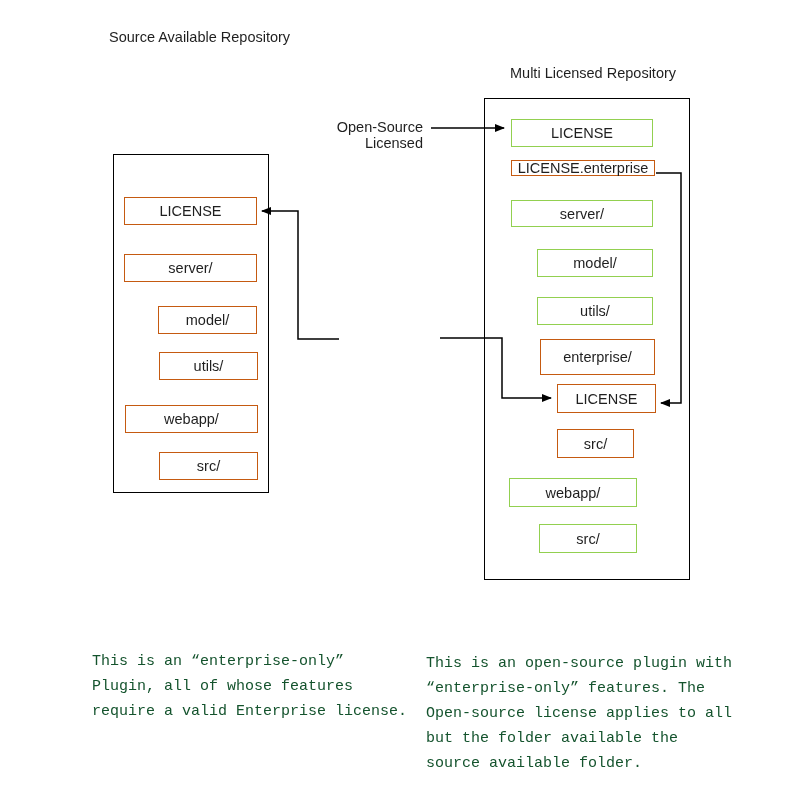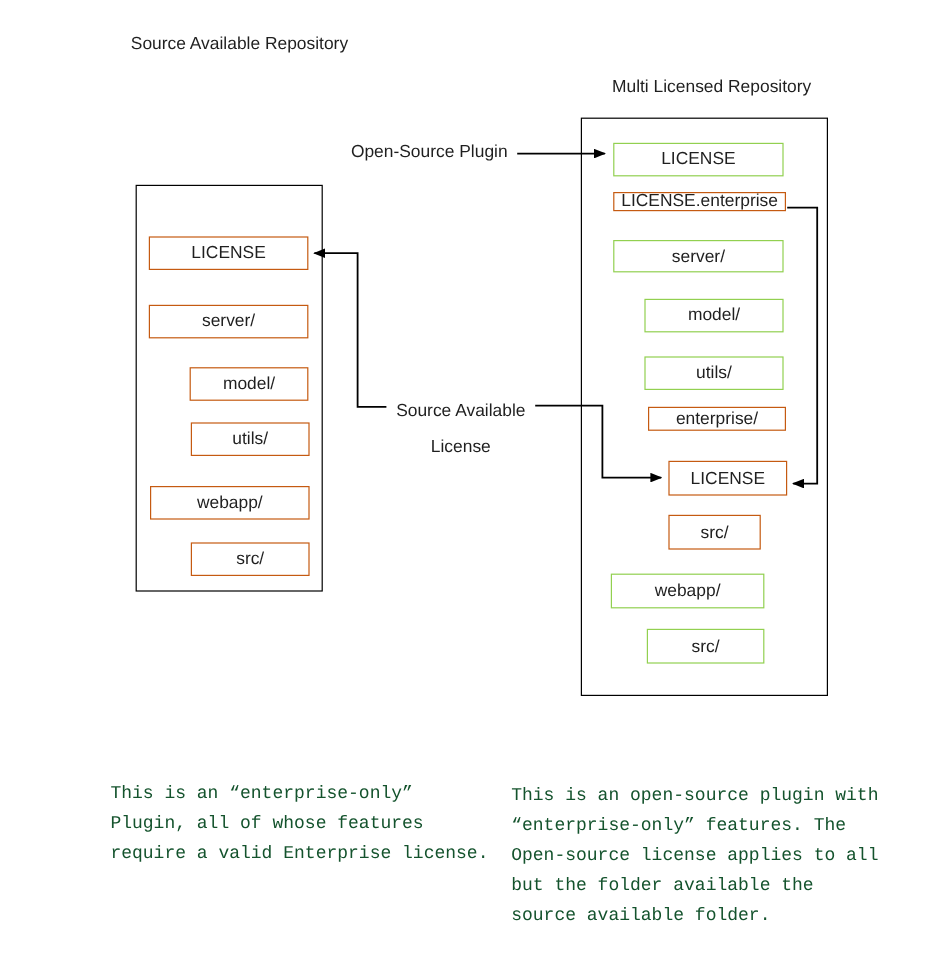--- a/index.html
+++ b/index.html
@@ -36,39 +36,35 @@
       <marker id="arrow" markerWidth="10" markerHeight="8" refX="9" refY="4" orient="auto" markerUnits="userSpaceOnUse">
         <path d="M0,0 L10,4 L0,8 Z" fill="#000000"></path>
       </marker>
     </defs>
   <polyline points="431,128 504,128" fill="none" stroke="#000000" stroke-width="1.5" marker-end="url(#arrow)"></polyline>
       <polyline points="339,339 298,339 298,211 262,211" fill="none" stroke="#000000" stroke-width="1.5" marker-end="url(#arrow)"></polyline>
       <polyline points="440,338 502,338 502,398 551,398" fill="none" stroke="#000000" stroke-width="1.5" marker-end="url(#arrow)"></polyline>
       <polyline points="656,173 681,173 681,403 661,403" fill="none" stroke="#000000" stroke-width="1.5" marker-end="url(#arrow)"></polyline>
     </svg>
 
-  <div class="edge-label edge-label-opensource">Open-Source Plugin</div>
+  <div class="edge-label edge-label-opensource">Open-Source Licensed</div>
 
-  <div class="edge-label edge-label-sourceavailable">
-    <div>Source Available</div>
-    <div>License</div>
-  </div>
 
   <div class="caption caption-left"><div>This is an “enterprise-only”</div><div>Plugin, all of whose features</div><div>require a valid Enterprise license.</div></div>
   <div class="caption caption-right"><div>This is an open-source plugin with</div><div>“enterprise-only” features. The</div><div>Open-source license applies to all</div><div>but the folder available the</div><div>source available folder.</div></div>
 
 <div class="filebox" style="left: 124px; top: 197px; width: 133px; height: 28px; border: 1.4px solid rgb(197, 90, 17);">LICENSE</div>
     <div class="filebox" style="left: 124px; top: 254px; width: 133px; height: 28px; border: 1.4px solid rgb(197, 90, 17);">server/</div>
     <div class="filebox" style="left: 158px; top: 306px; width: 99px; height: 28px; border: 1.4px solid rgb(197, 90, 17);">model/</div>
     <div class="filebox" style="left: 159px; top: 352px; width: 99px; height: 28px; border: 1.4px solid rgb(197, 90, 17);">utils/</div>
     <div class="filebox" style="left: 125px; top: 405px; width: 133px; height: 28px; border: 1.4px solid rgb(197, 90, 17);">webapp/</div>
     <div class="filebox" style="left: 159px; top: 452px; width: 99px; height: 28px; border: 1.4px solid rgb(197, 90, 17);">src/</div>
     <div class="filebox" style="left: 511px; top: 119px; width: 142px; height: 28px; border: 1.4px solid rgb(146, 208, 80);">LICENSE</div>
     <div class="filebox" style="left: 511px; top: 160px; width: 144px; height: 16px; border: 1.4px solid rgb(197, 90, 17);">LICENSE.enterprise</div>
     <div class="filebox" style="left: 511px; top: 200px; width: 142px; height: 27px; border: 1.4px solid rgb(146, 208, 80);">server/</div>
     <div class="filebox" style="left: 537px; top: 249px; width: 116px; height: 28px; border: 1.4px solid rgb(146, 208, 80);">model/</div>
     <div class="filebox" style="left: 537px; top: 297px; width: 116px; height: 28px; border: 1.4px solid rgb(146, 208, 80);">utils/</div>
-    <div class="filebox" style="left: 540px; top: 339px; width: 115px; height: 20px; border: 1.4px solid rgb(197, 90, 17);">enterprise/</div>
+    <div class="filebox" style="left: 540px; top: 339px; width: 115px; height: 36px; border: 1.4px solid rgb(197, 90, 17);">enterprise/</div>
     <div class="filebox" style="left: 557px; top: 384px; width: 99px; height: 29px; border: 1.4px solid rgb(197, 90, 17);">LICENSE</div>
     <div class="filebox" style="left: 557px; top: 429px; width: 77px; height: 29px; border: 1.4px solid rgb(197, 90, 17);">src/</div>
     <div class="filebox" style="left: 509px; top: 478px; width: 128px; height: 29px; border: 1.4px solid rgb(146, 208, 80);">webapp/</div>
     <div class="filebox" style="left: 539px; top: 524px; width: 98px; height: 29px; border: 1.4px solid rgb(146, 208, 80);">src/</div>
   </div>
 
 </body></html>

